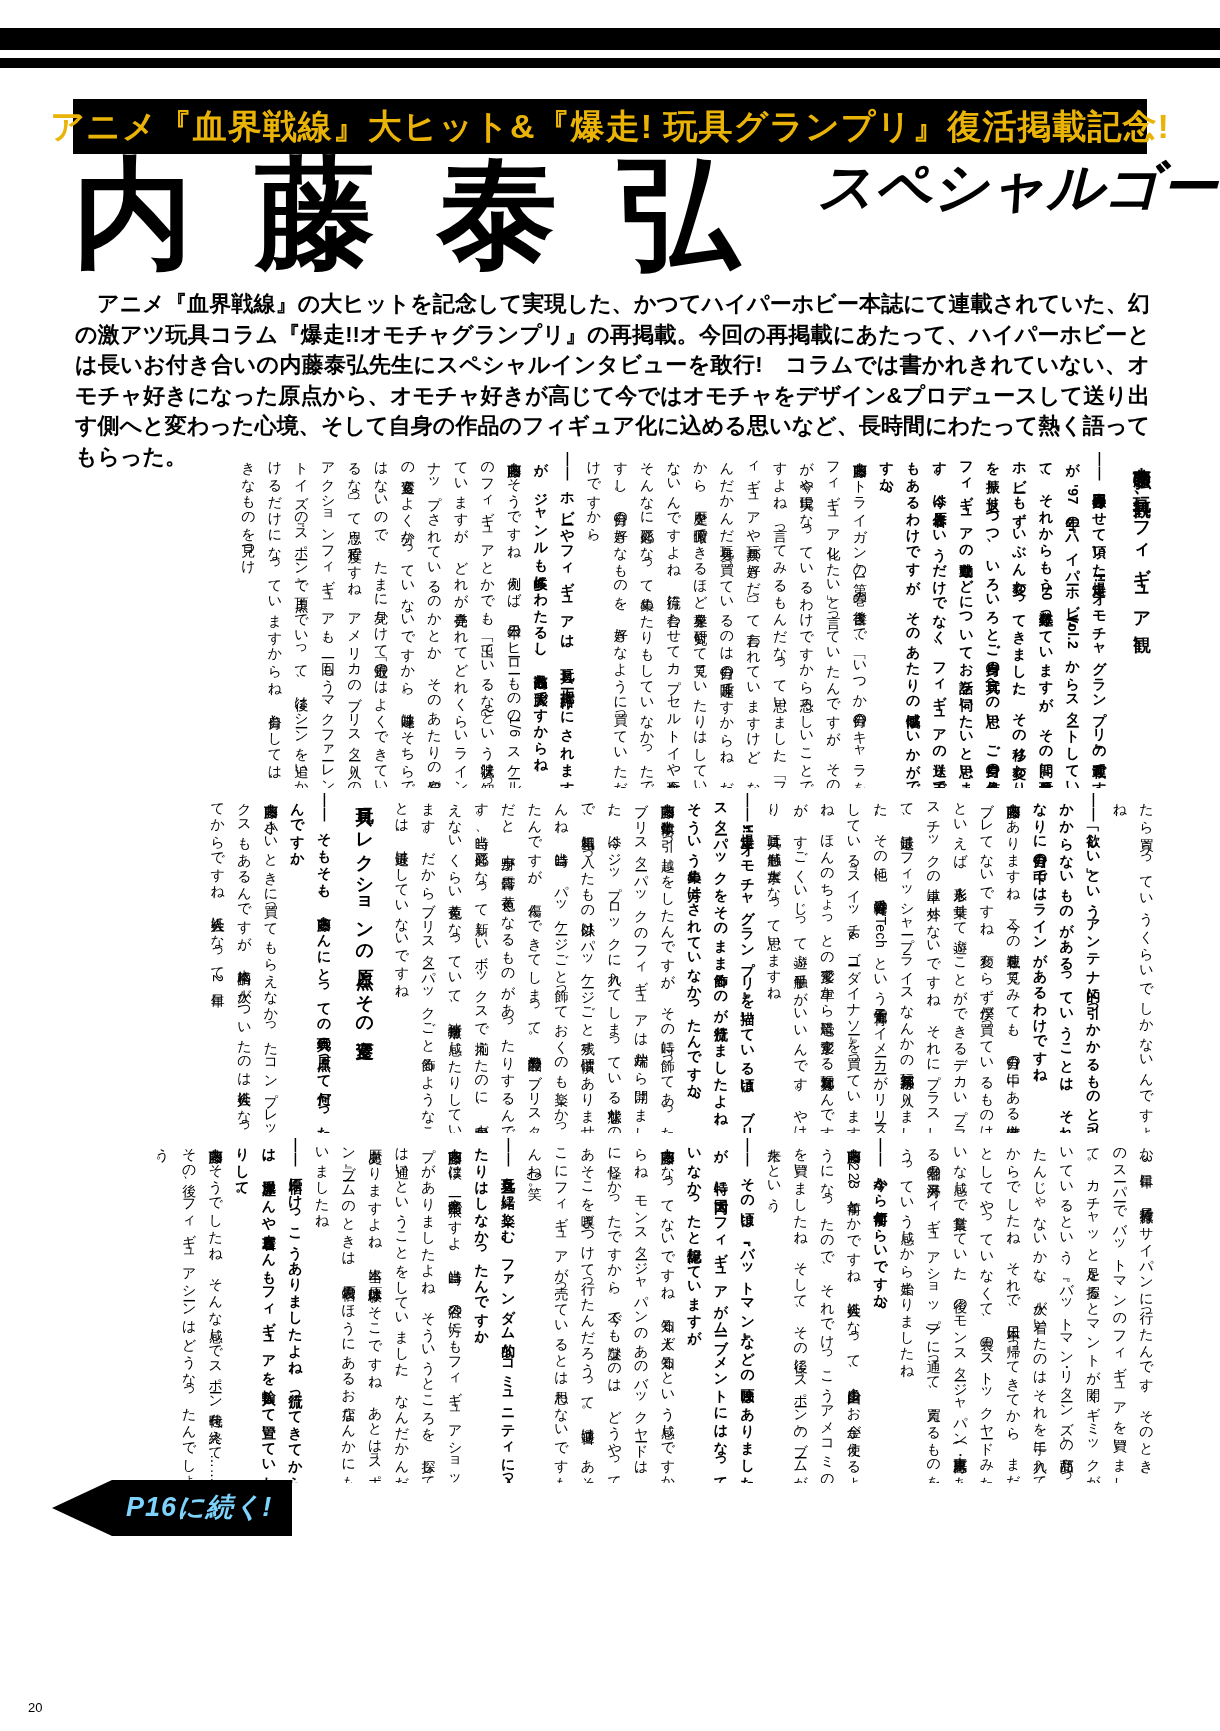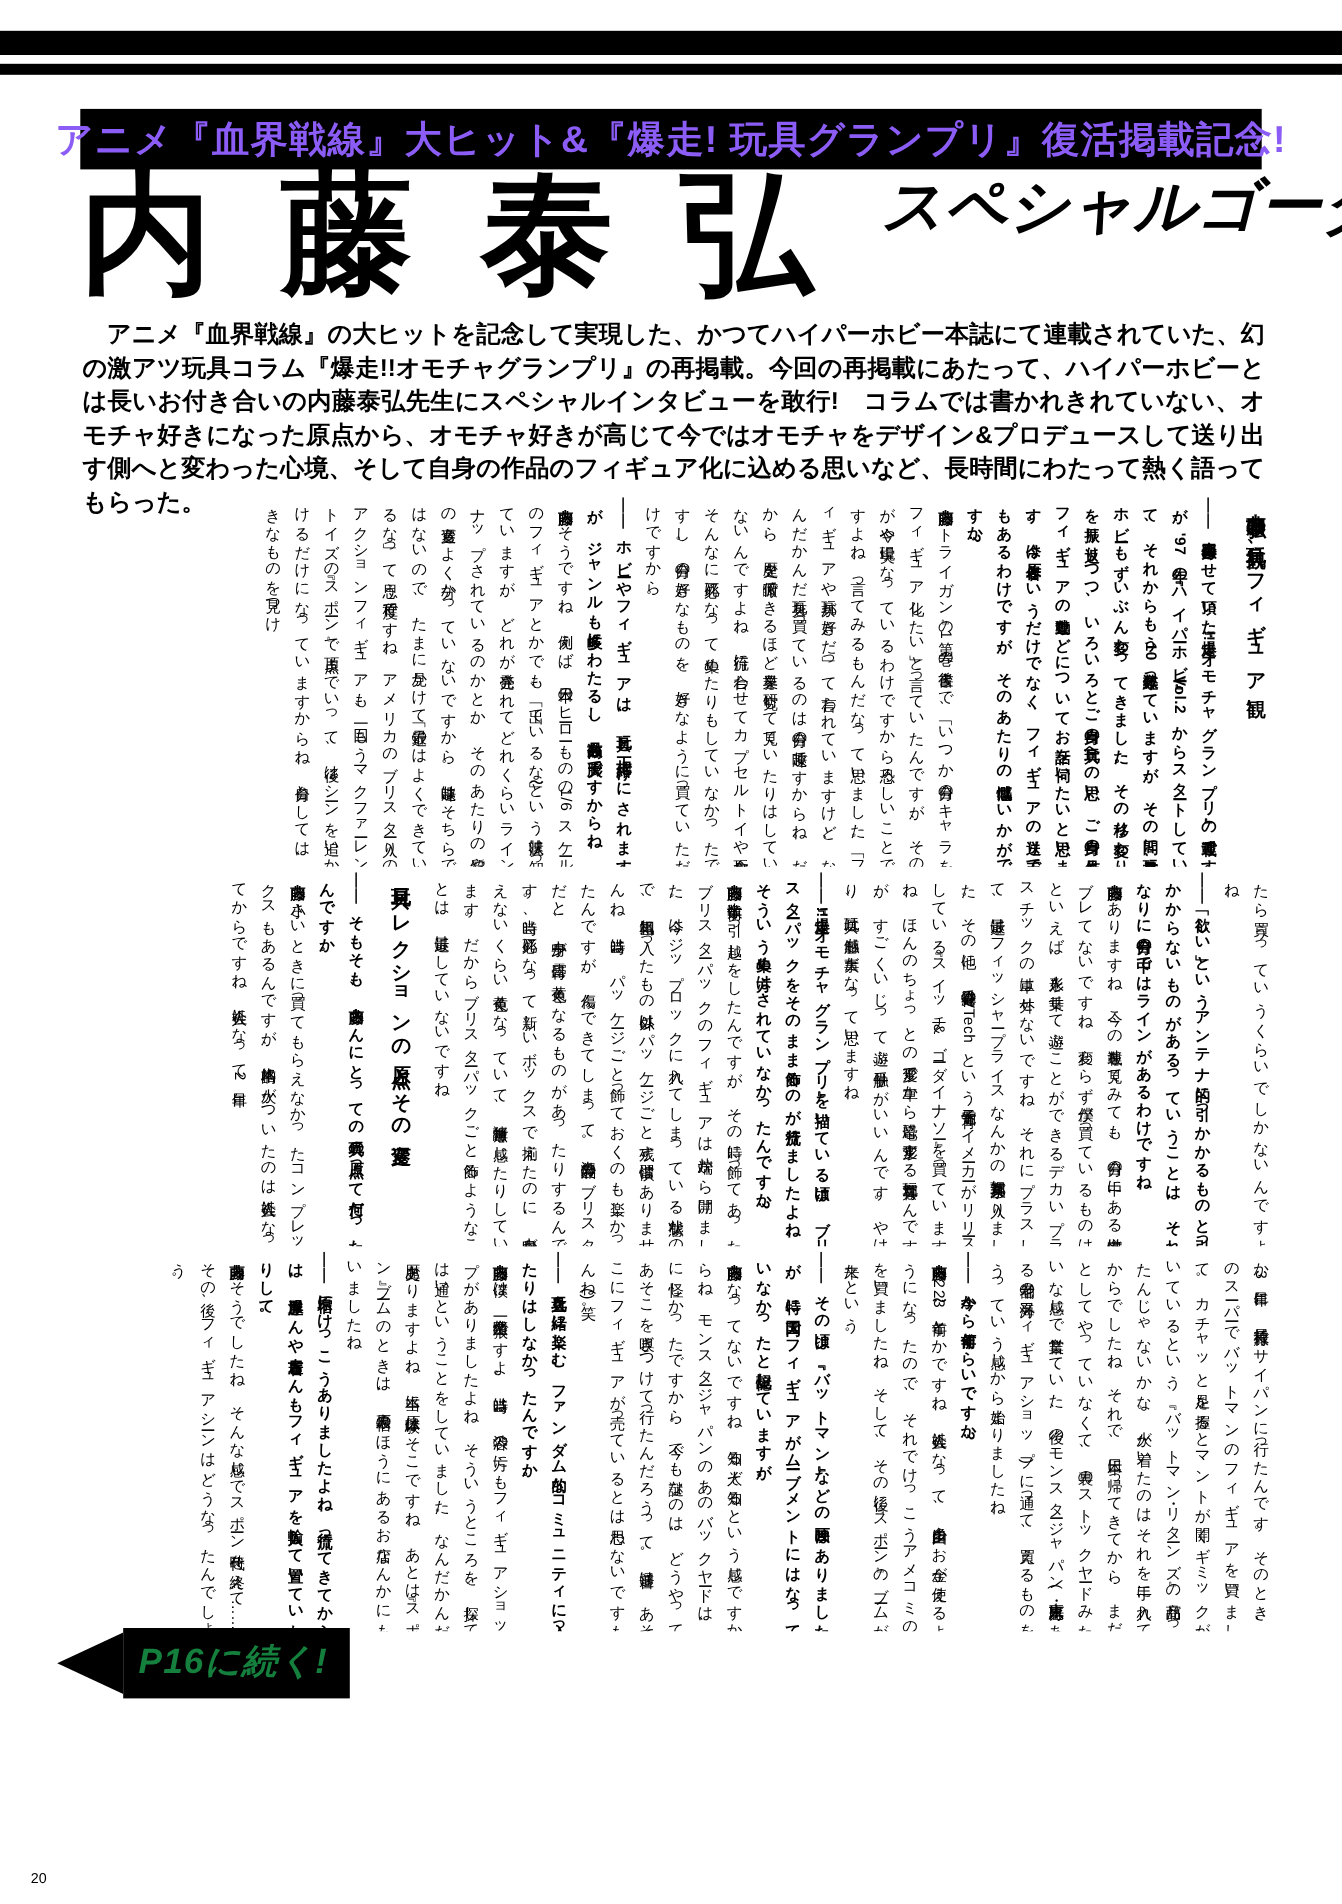--- a/index.html
+++ b/index.html
@@ -7,25 +7,25 @@
     width:1220px;height:1731px;position:relative;overflow:hidden;
     background:#ffffff;color:#000;
     font-family:"Liberation Sans","DejaVu Sans",sans-serif;
   }
   .topbar{position:absolute;left:0;width:1220px;background:#000;}
   .topbar.one{top:28px;height:22px;}
   .topbar.two{top:58px;height:10px;}
 
   .banner{
     position:absolute;left:73px;top:99px;width:1074px;height:55px;
-    background:#000;color:#8b5cf6;display:flex;align-items:center;justify-content:center;
+    background:#000;color:#eab308;display:flex;align-items:center;justify-content:center;
     font-size:34px;font-weight:800;letter-spacing:1px;white-space:nowrap;
   }
 
-  .title-row{position:absolute;left:73px;top:152px;width:1086px;display:flex;align-items:stretch;}
+  .title-row{position:absolute;left:73px;top:152px;width:1086px;display:flex;align-items:stretch;gap:16px;}
   .title-name{
     font-size:120px;font-weight:900;line-height:1.02;letter-spacing:62px;
     white-space:nowrap;flex:0 0 auto;
   }
   .title-sub{
     display:flex;flex-direction:row;justify-content:space-between;
     font-size:56px;font-weight:900;font-style:italic;line-height:1.04;
     padding-top:6px;white-space:nowrap;
   }
 
@@ -54,21 +54,21 @@
 
   .continue-marker{
     position:absolute;left:52px;top:1480px;display:flex;align-items:center;
   }
   .continue-arrow{
     width:0;height:0;
     border-top:28px solid transparent;border-bottom:28px solid transparent;
     border-right:60px solid #000;
   }
   .continue-box{
-    background:#000;color:#15803d;font-size:32px;font-weight:800;font-style:italic;
+    background:#000;color:#7dd3fc;font-size:27px;font-weight:800;font-style:italic;
     padding:9px 20px 11px 14px;white-space:nowrap;letter-spacing:1px;
   }
 
   .page-number{position:absolute;left:28px;top:1700px;font-size:13px;font-weight:400;}
 </style>
 </head>
 <body>
 
 <div class="topbar one"></div>
 <div class="topbar two"></div>

